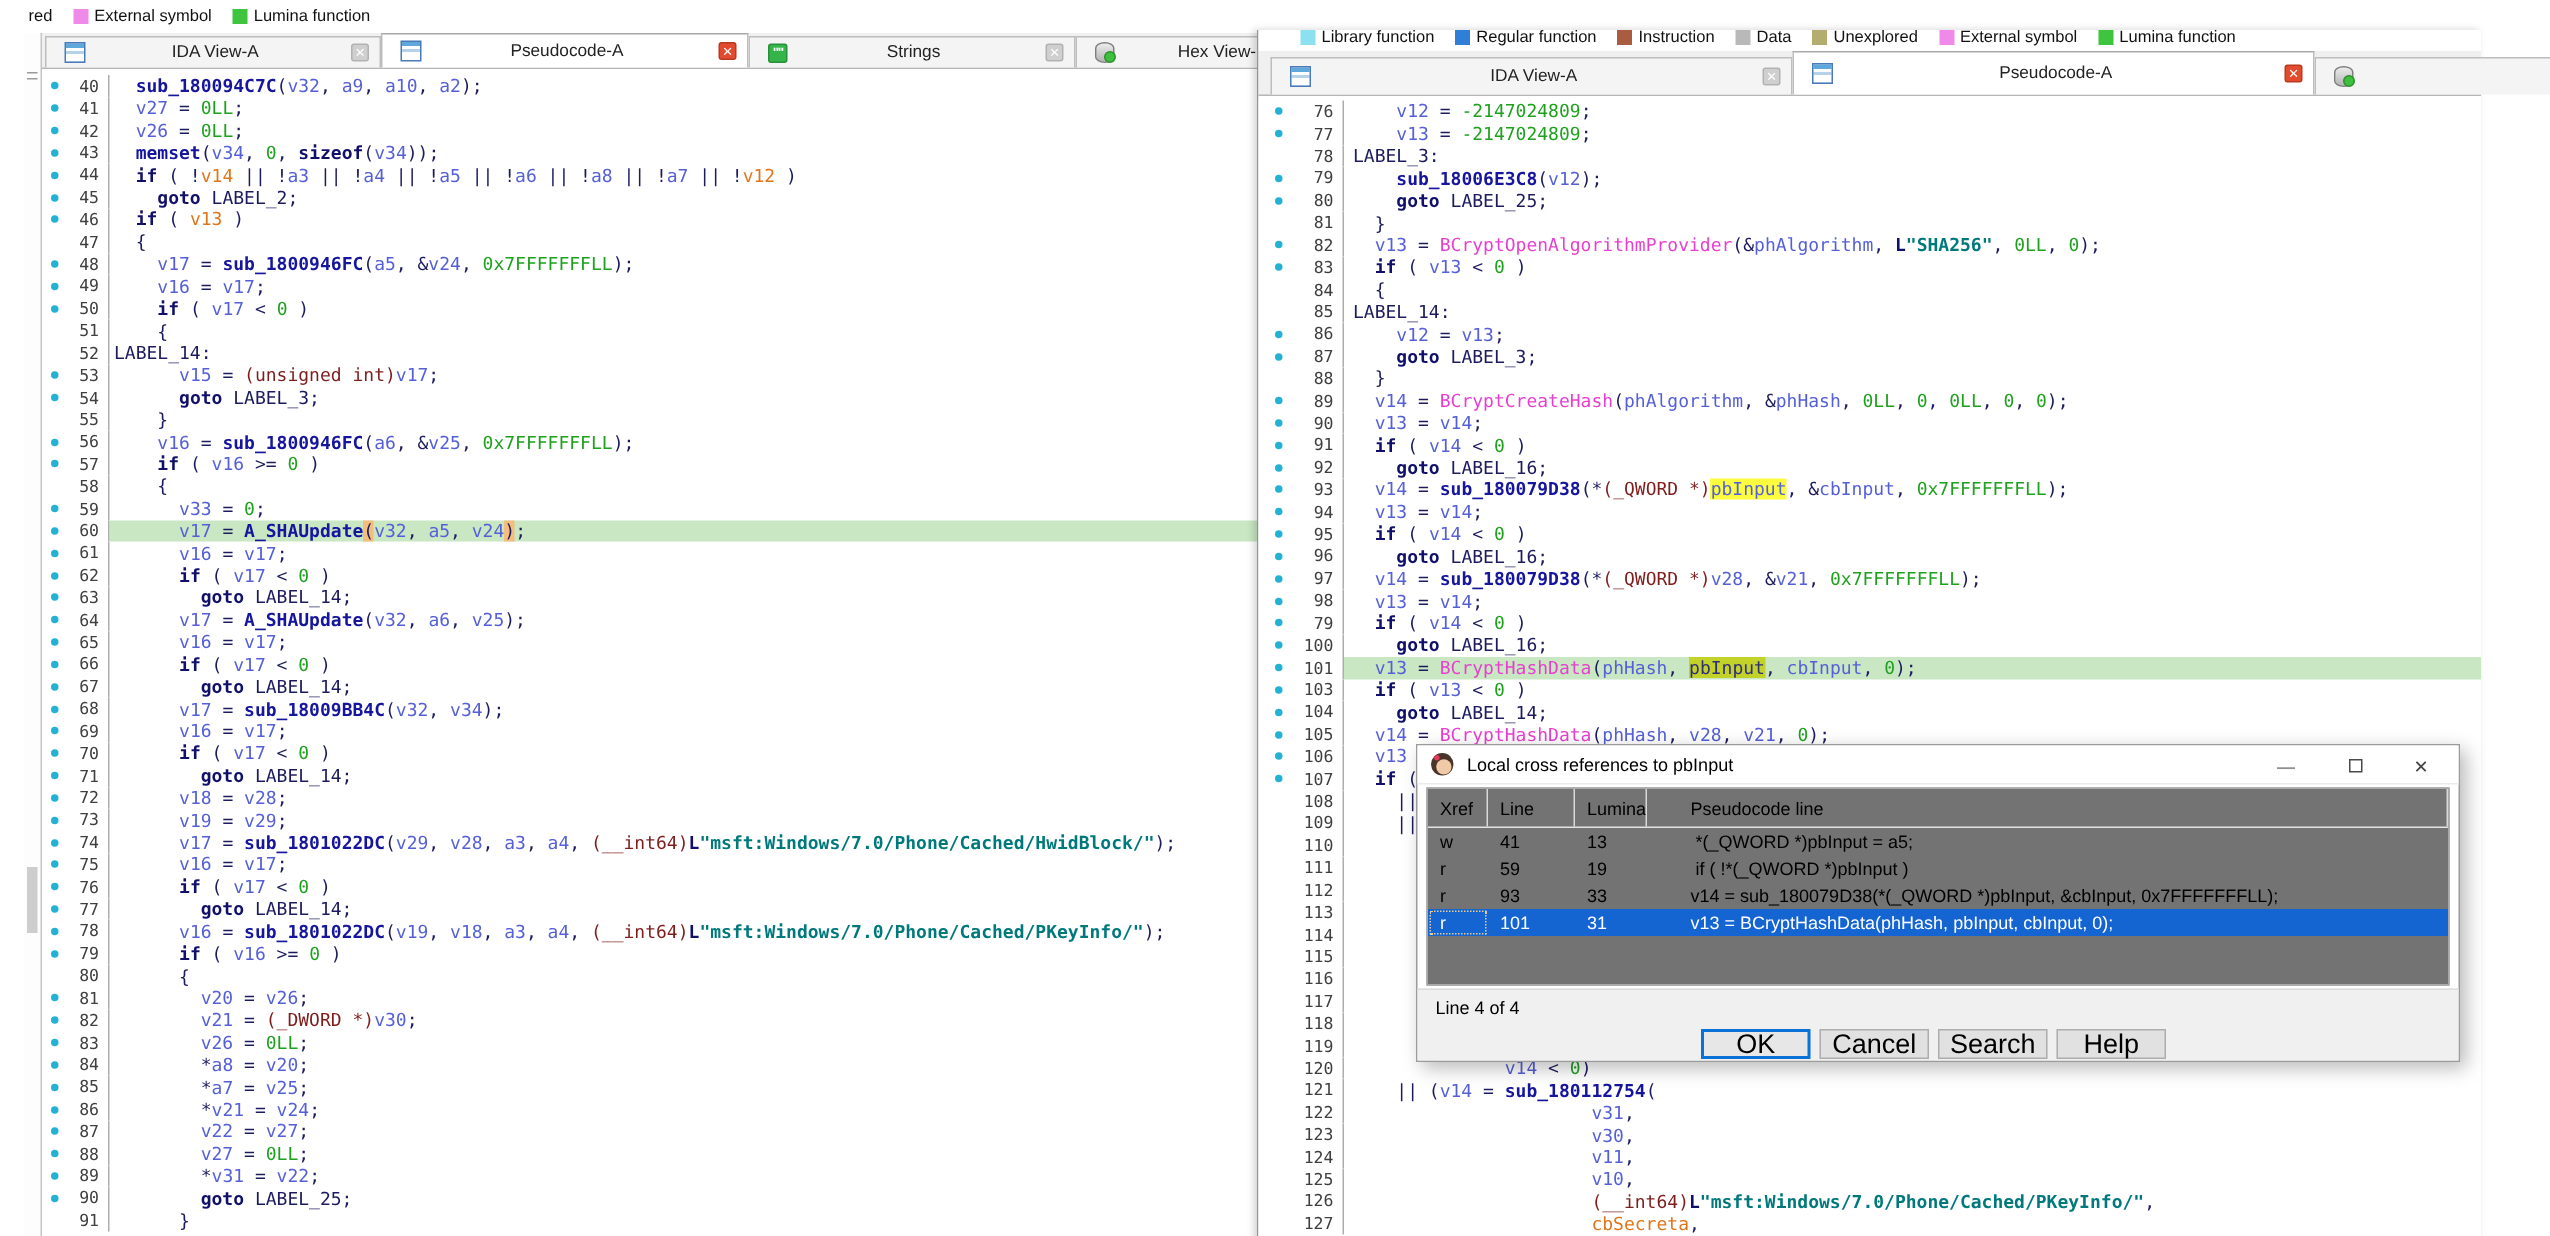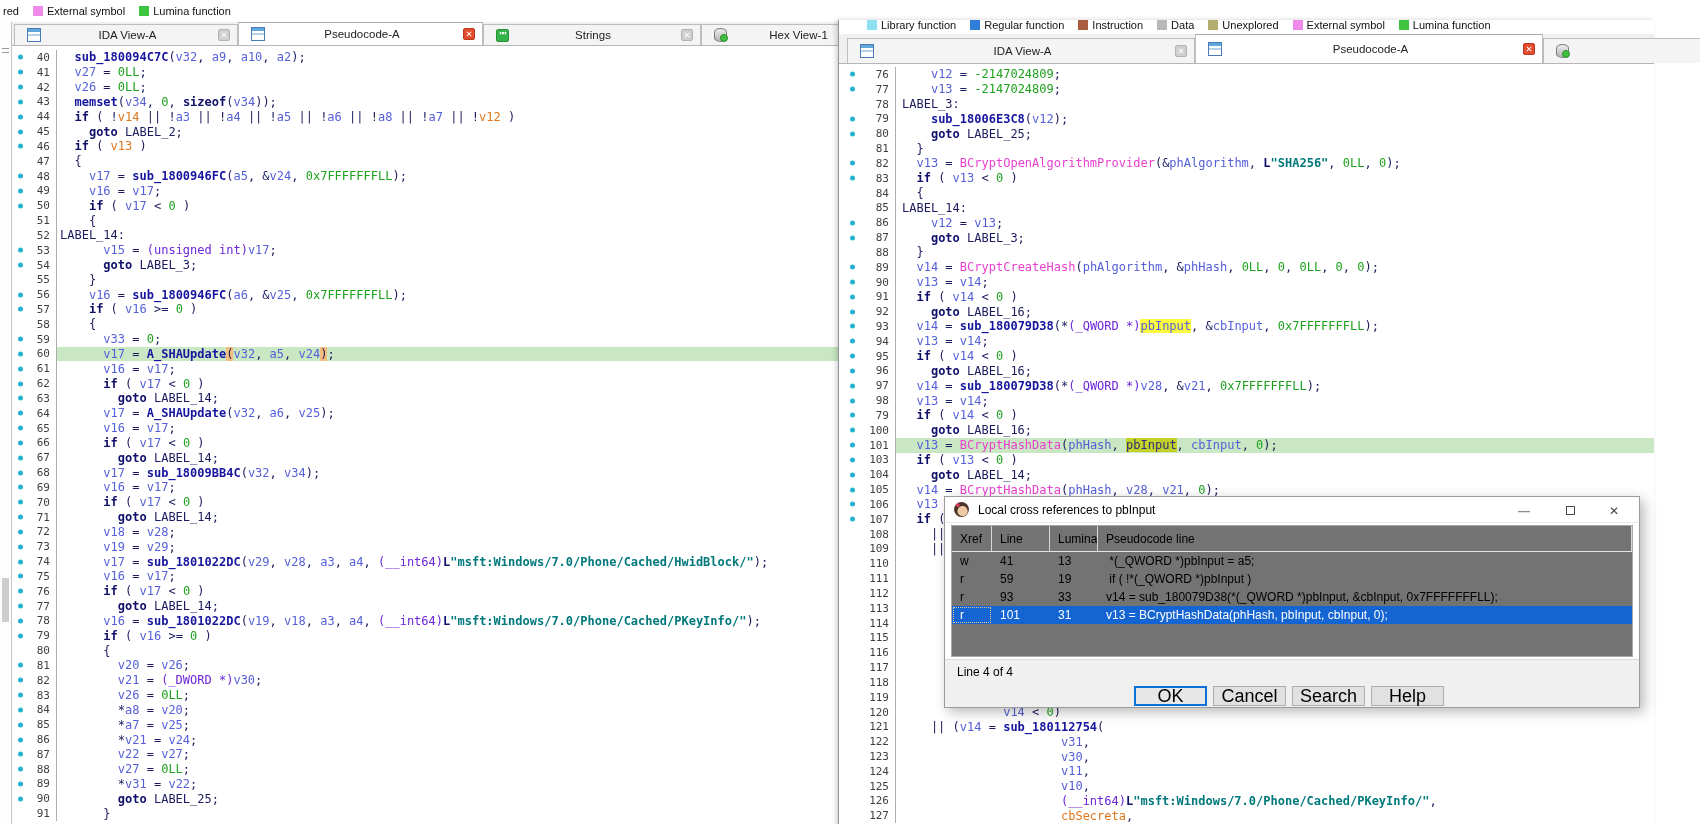--- a/index.html
+++ b/index.html
@@ -3,21 +3,21 @@
 <meta charset="utf-8">
 <style>
   * { box-sizing: border-box; }
   html,body { margin:0; padding:0; }
   body { width:1700px; height:824px; overflow:hidden; background:#fff;
          font-family:"Liberation Sans", sans-serif; }
   .screen { position:relative; width:1700px; height:824px; background:#fff; }
 
   
   .win { position:absolute; top:0; background:#fff; }
-  .win-left  { left:0; width:838px; height:824px; }
+  .win-left  { left:16px; width:838px; height:824px; }
   .win-right { left:838px; width:816px; height:824px; border-left:1px solid #8e949a;
                box-shadow:-2px 0 5px rgba(0,0,0,.18); z-index:10;margin-top:20px; }
 
   
   .legend { position:absolute; left:0; right:0; top:0; display:flex; align-items:center;
             gap:14px; font-size:11px; color:#111; background:#fff; }
   .win-left  .legend { height:22px; padding-left:3px; }
   .win-right .legend { height:14px; overflow:hidden; padding-left:28px; }
   .win-right .legend .legend-item { margin-top:-5px; }
   .legend-item { display:flex; align-items:center; gap:4px; white-space:nowrap; }
@@ -80,21 +80,21 @@
          top:50%; transform:translateY(-50%); }
   .win-left  .dot { left:6px; }
   .win-right .dot { left:11px; }
   .src { flex:1; align-self:stretch; display:flex; align-items:center; }
   .win-left  .src { padding-left:3px; }
   .win-right .src { padding-left:6px; }
   .cl.hl .src { background:#c9e7c3; }
 
   .tk-p{color:#1b1b5e} .tk-k{color:#10106a;font-weight:bold} .tk-v{color:#5560d8}
   .tk-o{color:#e0761c} .tk-n{color:#1ea21e} .tk-s{color:#00797c;font-weight:bold}
-  .tk-f{color:#15159e;font-weight:bold} .tk-e{color:#e83fd0} .tk-t{color:#6d28d9}
+  .tk-f{color:#15159e;font-weight:bold} .tk-e{color:#e83fd0} .tk-t{color:#7f1d1d}
   .tk-yl{background:#fdfd3f;color:#5560d8}
   .tk-yg{background:#c3d229;color:#2e2e7a}
   .tk-ph{background:#f4bd7e;color:#1b1b5e}
 
   
   .edge-strip { position:absolute; left:0; top:22px; bottom:0; width:12px; background:#fdfdfd;
                 border-right:1px solid #c4c4c4; }
   .edge-tick { position:absolute; left:2px; width:7px; border-top:1px solid #9a9a9a; }
   .edge-thumb { position:absolute; left:2px; width:7px; height:44px; background:#cdcdcd; }
 
@@ -117,21 +117,21 @@
   .ctl-max { left:616px; }
   .ctl-max-box { width:9px; height:9px; border:1px solid #4a4a4a; display:inline-block; }
   .ctl-close { left:660px; font-size:12px; }
 
   .dlg-table { position:absolute; left:6px; top:28px; width:682px; height:132px;
                border:1px solid #a8a8a8; background:#737373; overflow:hidden; }
   .dlg-header { display:flex; height:26px; align-items:center; border-bottom:1px solid #e3e3e3; }
   .dlg-header .hcell { border-right:1px solid #d8d8d8; align-self:stretch; display:flex;
                        align-items:center; padding-left:8px; overflow:hidden; white-space:nowrap; }
   .col-xref{flex:0 0 40px;} .col-line{flex:0 0 58px;} .col-col{flex:0 0 48px;}
-  .col-code{flex:1;}
+  .col-code{flex:1;margin-left:21px;}
   .dlg-row { display:flex; height:18px; align-items:center; white-space:pre; }
   .dlg-row .cell { padding-left:8px; overflow:hidden; white-space:pre; }
   .dlg-row.selected { background:#1464d2; color:#fff; }
   .dlg-row.selected .cell-xref { outline:1px dotted #e8c99a; outline-offset:-2px;
                                  align-self:stretch; display:flex; align-items:center; }
   .dlg-bottom { position:absolute; left:0; right:0; top:162px; bottom:0; background:#f0f0f0;
                 border-top:1px solid #dcdcdc; }
   .dlg-status { position:absolute; left:12px; top:5px; }
   .btn { position:absolute; top:26px; width:73px; height:20px; background:#e1e1e1;
          border:1px solid #adadad; display:flex; align-items:center; justify-content:center;

